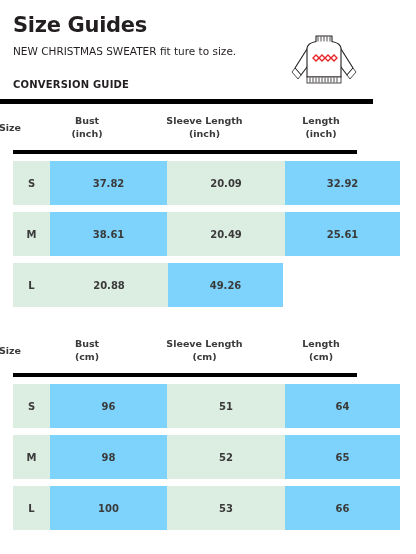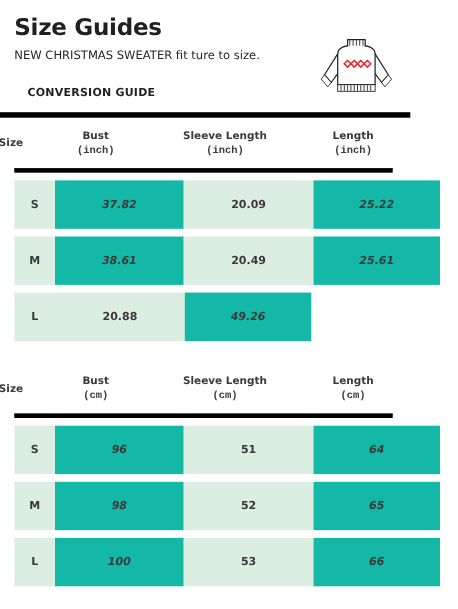--- a/index.html
+++ b/index.html
@@ -46,21 +46,21 @@
     line-height: 1.52;
     color: #2ba472;
     margin: 0 0 3px 0;
     max-width: 300px;
   }
   .conversion-label {
     font-size: 10px;
     font-weight: bold;
     letter-spacing: 0.2px;
     color: #231f20;
-    margin: 12px;
+    margin: 0;
   }
 
   
   .sweater-icon {
     position: absolute;
     top: 32px;
     right: 16px;
     width: 66px;
     height: 58px;
   }
@@ -93,21 +93,20 @@
   .th {
     font-size: 9.5px;
     font-weight: bold;
     color: #3a3a3a;
     text-align: center;
     line-height: 1.42;
   }
   .th-unit {
     display: block;
     font-weight: bold;
-    font-family: Liberation Mono, monospace;
   }
   .col-size   { width: 37px; flex: 0 0 37px; }
   .col-bust   { width: 117px; flex: 0 0 117px; }
   .col-sleeve { width: 118px; flex: 0 0 118px; }
   .col-length { width: 115px; flex: 0 0 115px; }
 
   .tbody {
     padding: 0 16px 0 13px;
   }
   .trow {
@@ -119,21 +118,21 @@
     display: flex;
     align-items: center;
     justify-content: center;
     font-size: 10px;
     font-weight: bold;
     color: #3a3a3a;
     height: 100%;
     box-sizing: border-box;
   }
   .cell-light { background: #dcede2; }
-  .cell-dark  { background: #14b8a6; font-style: italic; }
+  .cell-dark  { background: #7dd3fc; }
 
   .gap-between-tables { height: 13px; }
   .after-head-gap { height: 7px; }
 </style>
 </head>
 <body>
 
 <div class="page">
 
   <div class="header">
@@ -211,21 +210,21 @@
     </div>
 
     <div class="rule-thin"></div>
     <div class="after-head-gap"></div>
 
     <div class="tbody">
       <div class="trow">
         <div class="td col-size cell-light">S</div>
         <div class="td col-bust cell-dark">37.82</div>
         <div class="td col-sleeve cell-light">20.09</div>
-        <div class="td col-length cell-dark">25.22</div>
+        <div class="td col-length cell-dark">32.92</div>
       </div>
       <div class="trow">
         <div class="td col-size cell-light">M</div>
         <div class="td col-bust cell-dark">38.61</div>
         <div class="td col-sleeve cell-light">20.49</div>
         <div class="td col-length cell-dark">25.61</div>
       </div>
       <div class="trow">
         <div class="td col-size cell-light">L</div>
         <div class="td col-sleeve cell-light">20.88</div>

